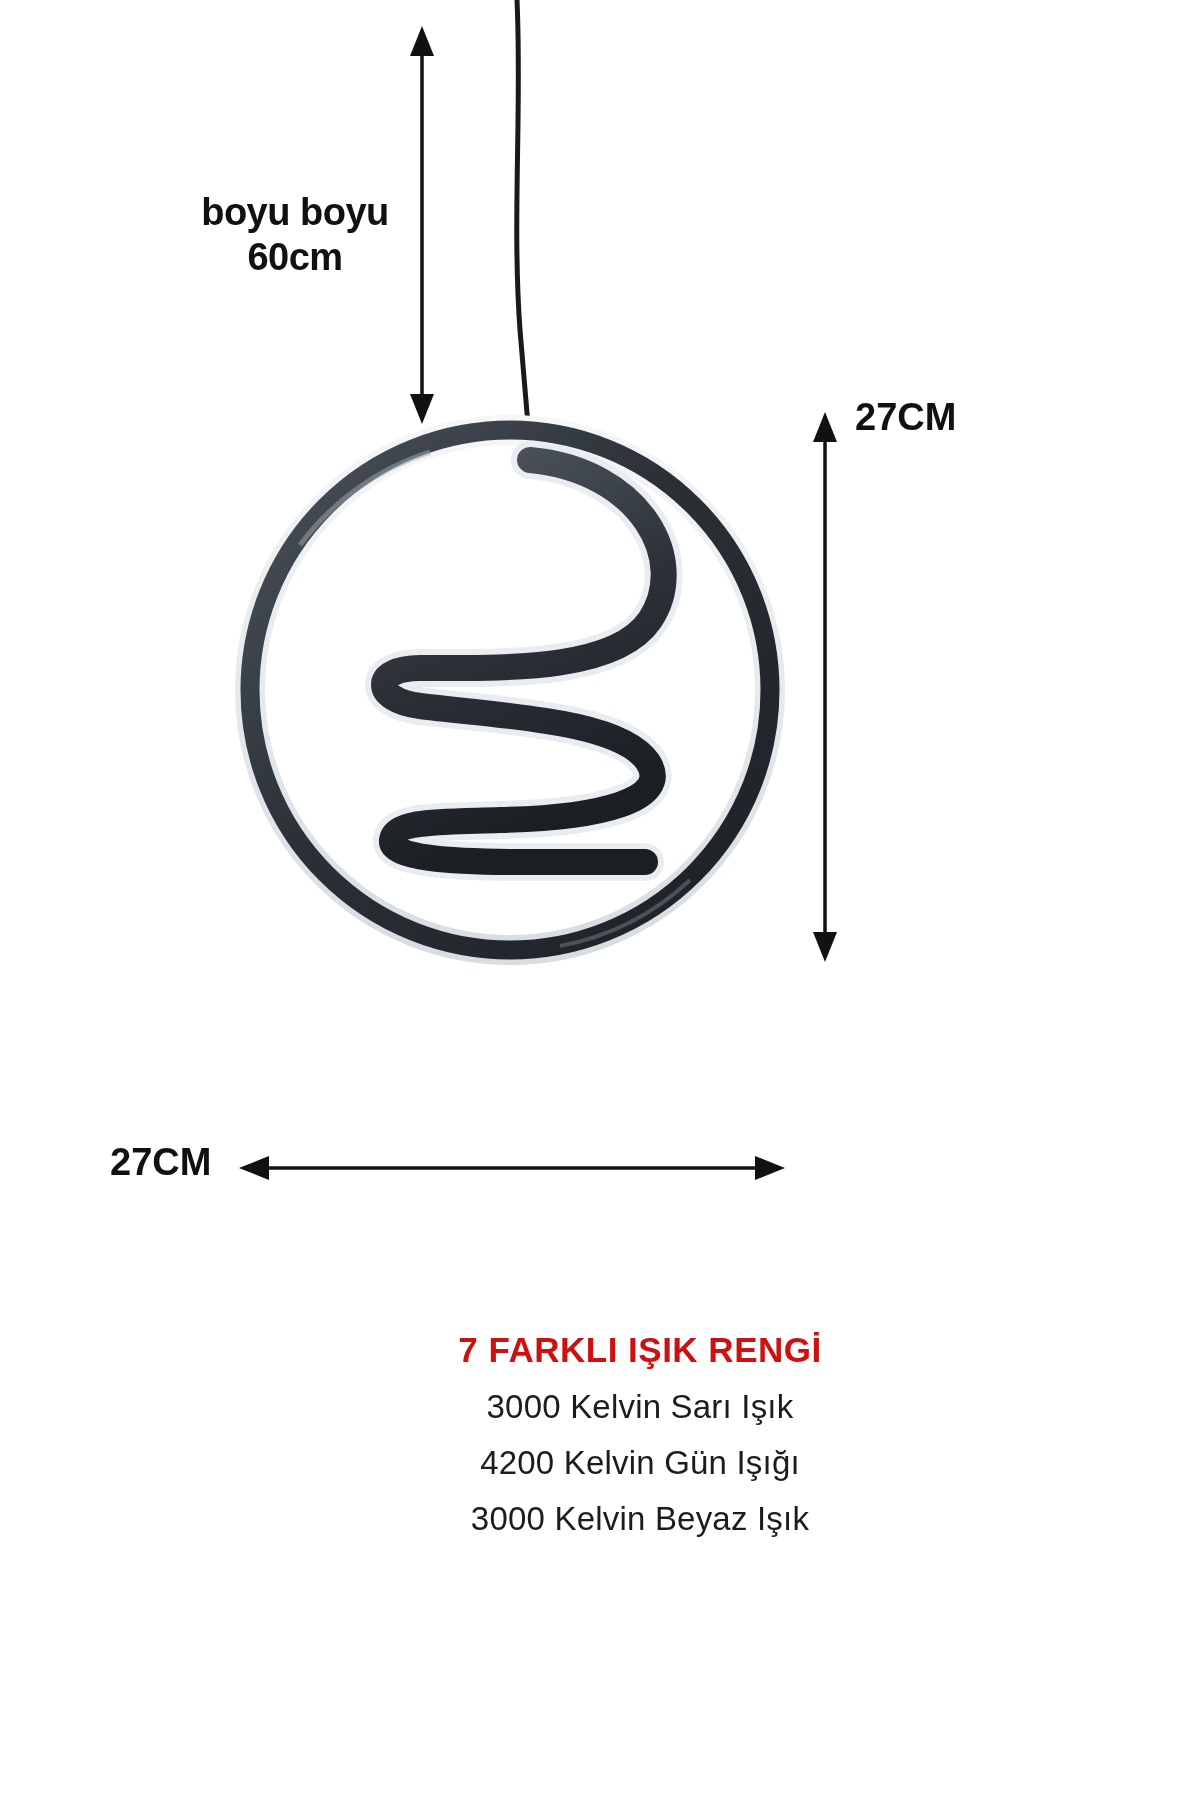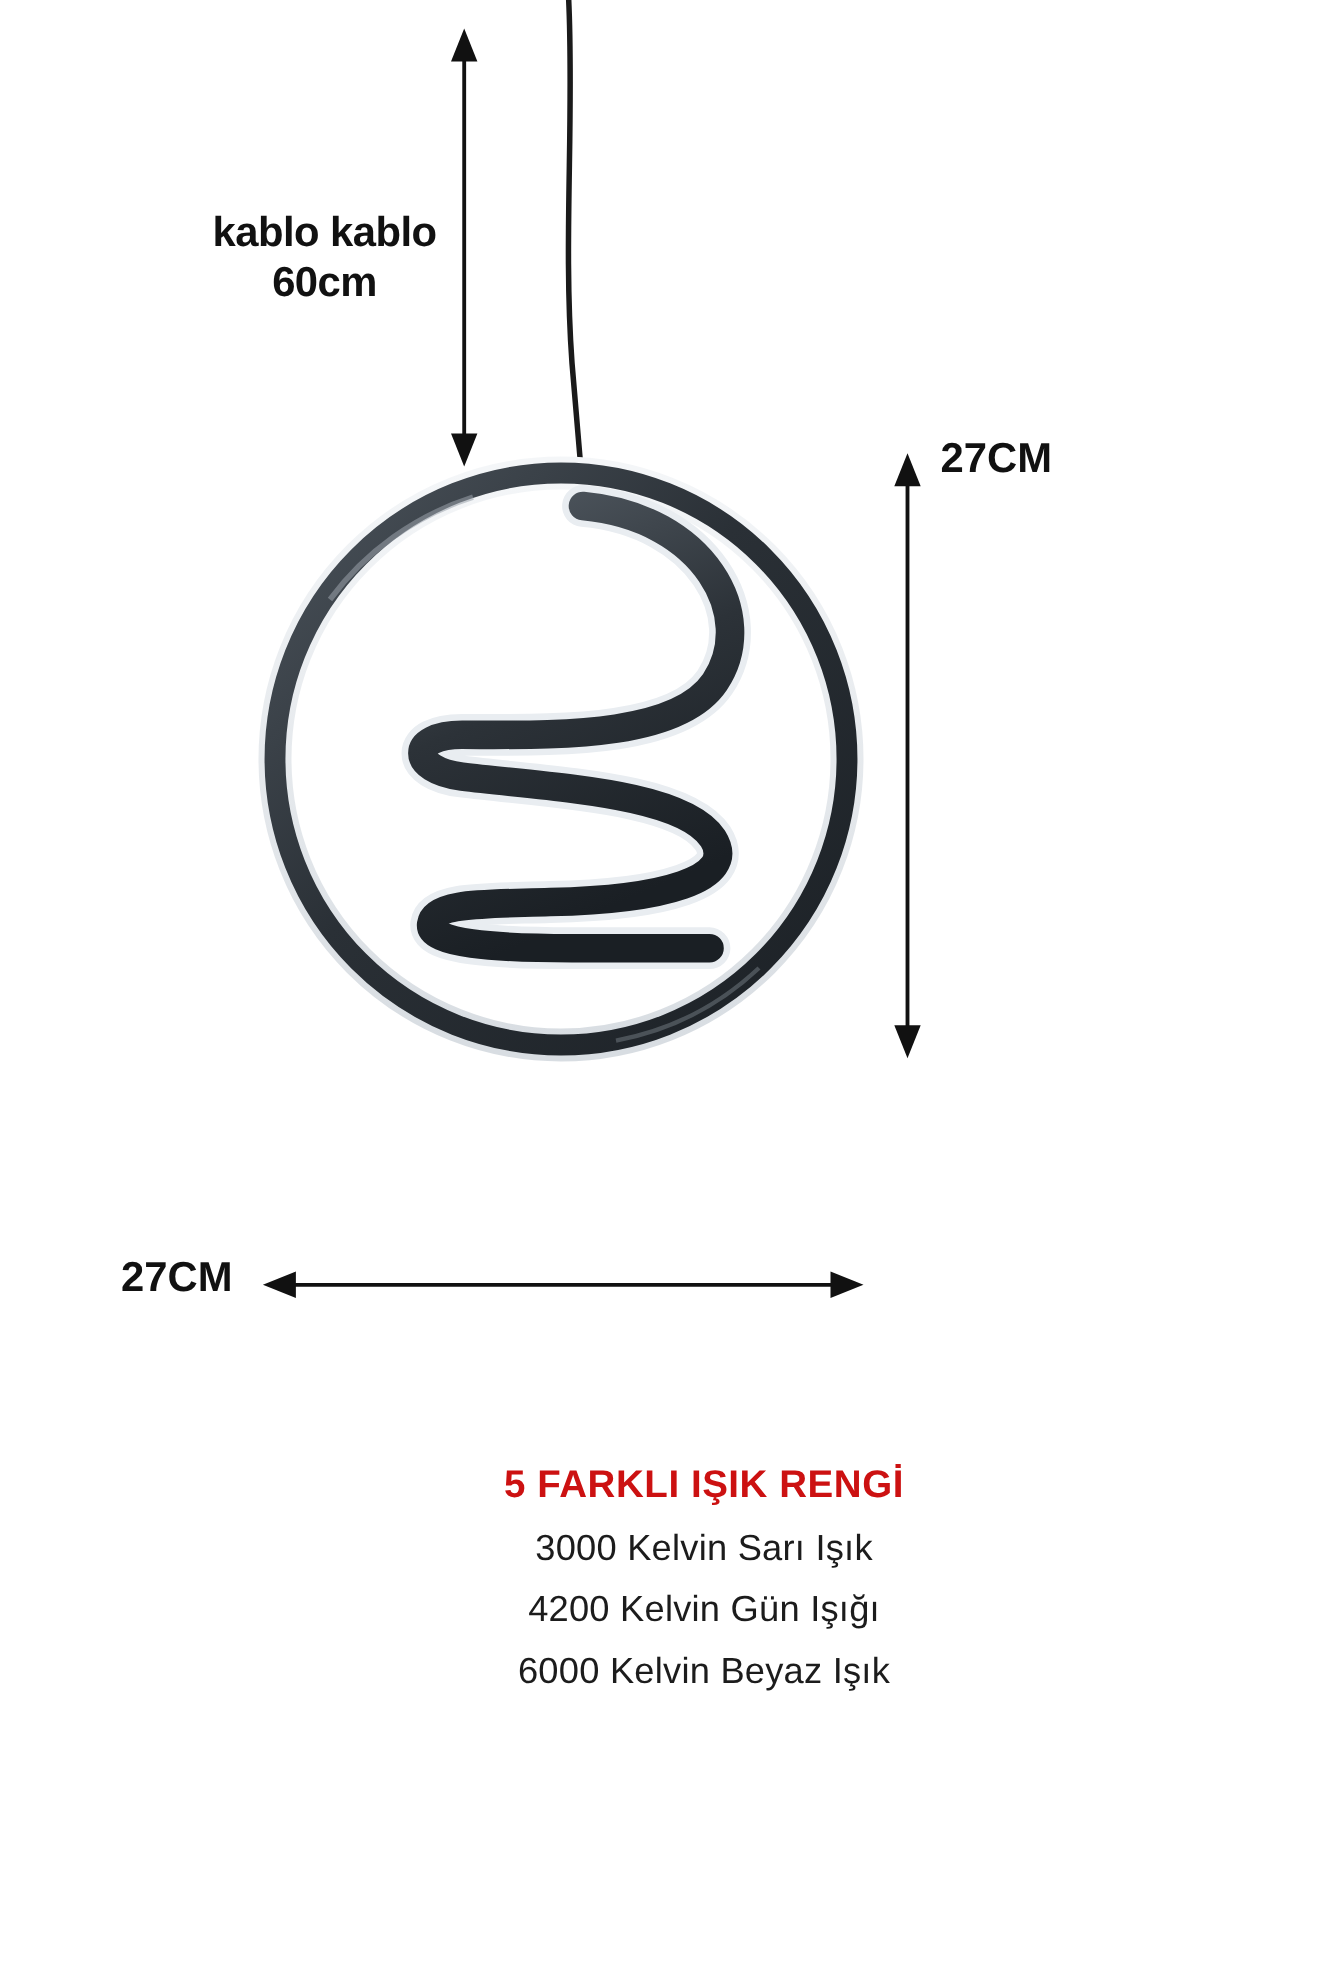--- a/index.html
+++ b/index.html
@@ -147,27 +147,27 @@
                C 615 672, 500 668, 420 668
                C 372 668, 372 700, 420 706
                C 500 716, 620 720, 648 762
                C 672 800, 600 818, 500 820
                C 440 822, 395 820, 392 840
                C 390 858, 450 862, 520 862
                L 645 862" fill="none" stroke="url(#squiggleShade)" stroke-width="26" stroke-linecap="round" stroke-linejoin="round"></path>
     </g>
   </svg>
 
-  <div class="label" id="cable-length-label">kablo kablo
+  <div class="label" id="cable-length-label">boyu boyu
 60cm</div>
 
   <div class="label" id="height-dimension-label">27CM</div>
 
   <div class="label" id="width-dimension-label">27CM</div>
 
   <div id="light-color-info">
-    <div id="light-color-title">5 FARKLI IŞIK RENGİ</div>
+    <div id="light-color-title">7 FARKLI IŞIK RENGİ</div>
     <div class="light-option">3000 Kelvin Sarı Işık</div>
     <div class="light-option">4200 Kelvin Gün Işığı</div>
-    <div class="light-option">6000 Kelvin Beyaz Işık</div>
+    <div class="light-option">3000 Kelvin Beyaz Işık</div>
   </div>
 
 </div>
 
 </body></html>

